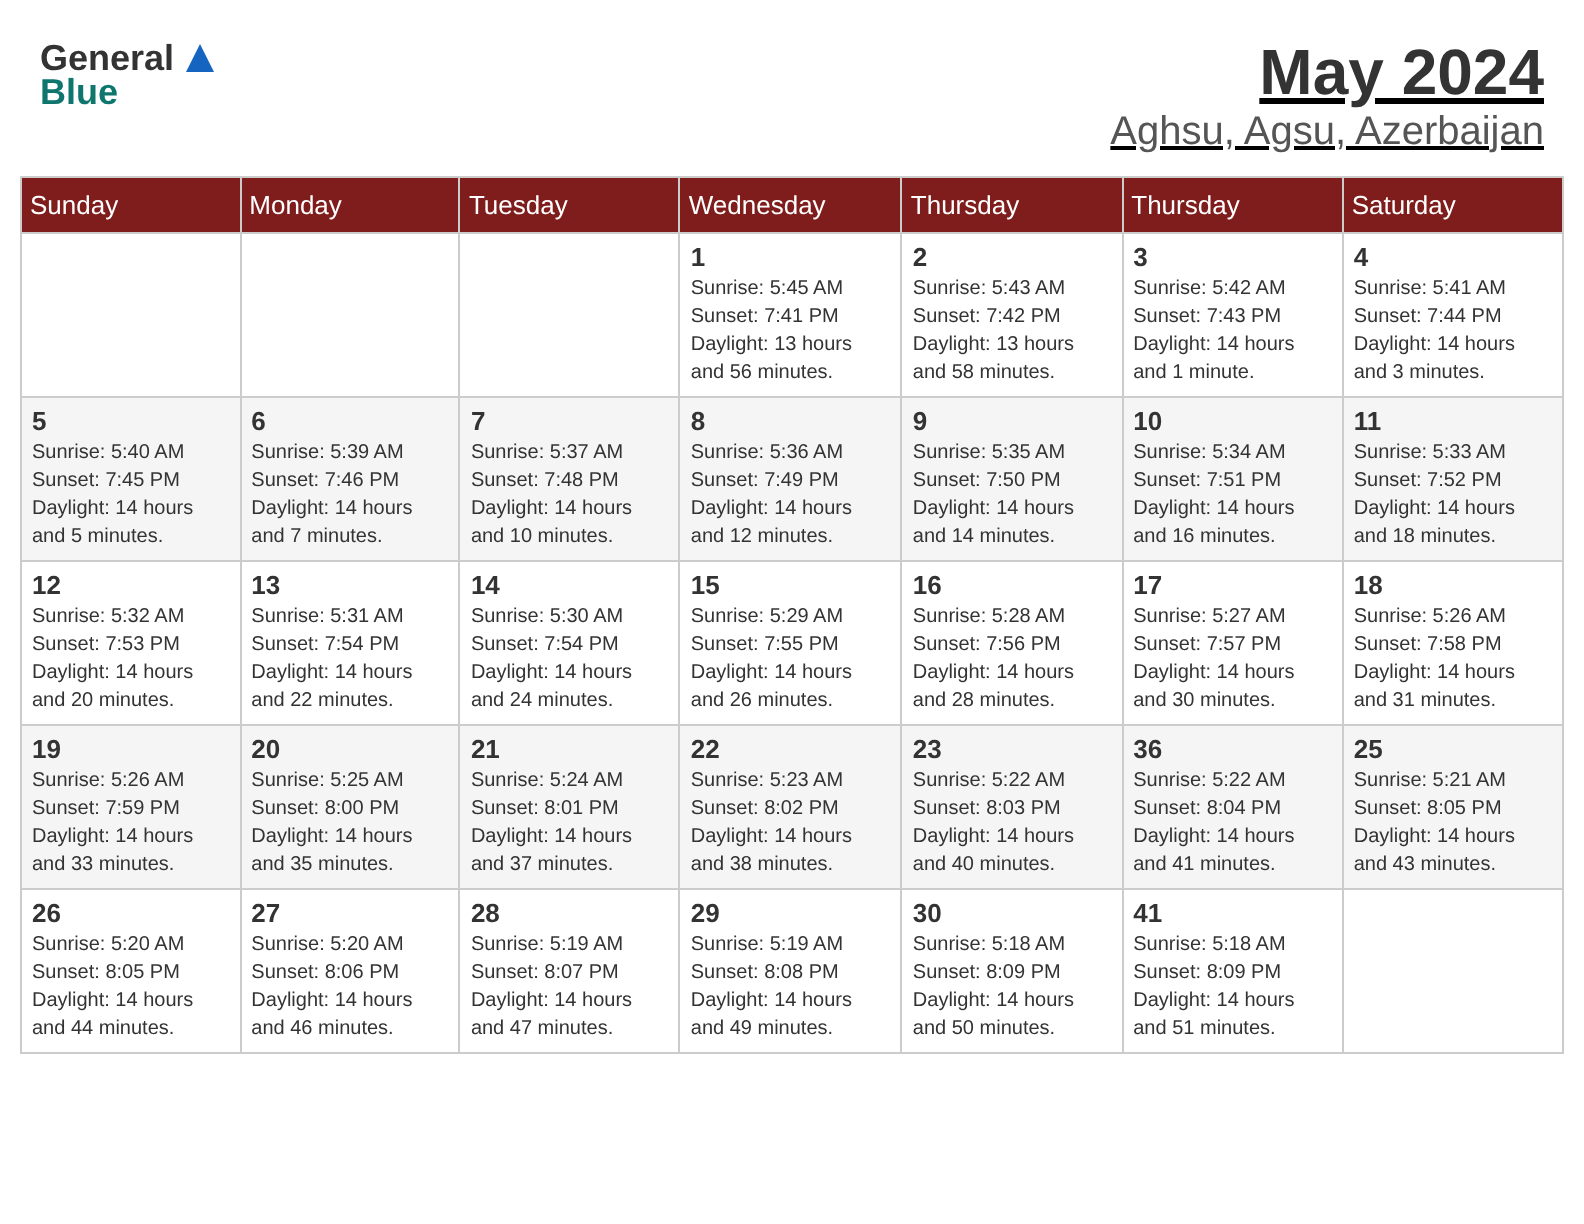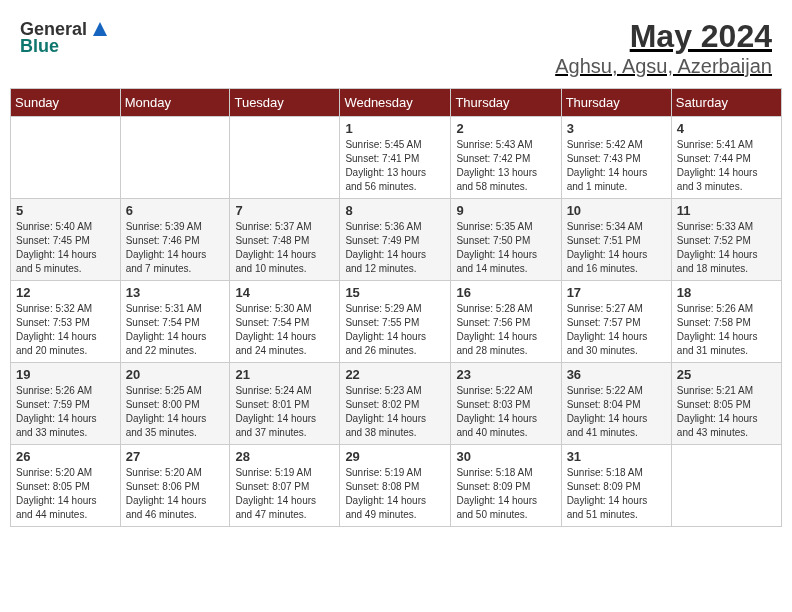--- a/index.html
+++ b/index.html
@@ -247,19 +247,19 @@
         </td>
         <td>
           <span class="day-num">29</span>
           <div class="day-info">Sunrise: 5:19 AM<br>Sunset: 8:08 PM<br>Daylight: 14 hours and 49 minutes.</div>
         </td>
         <td>
           <span class="day-num">30</span>
           <div class="day-info">Sunrise: 5:18 AM<br>Sunset: 8:09 PM<br>Daylight: 14 hours and 50 minutes.</div>
         </td>
         <td>
-          <span class="day-num">31</span>
+          <span class="day-num">41</span>
           <div class="day-info">Sunrise: 5:18 AM<br>Sunset: 8:09 PM<br>Daylight: 14 hours and 51 minutes.</div>
         </td>
         <td class="empty-cell"></td>
       </tr>
     </tbody>
 </table>
 
 </body></html>

